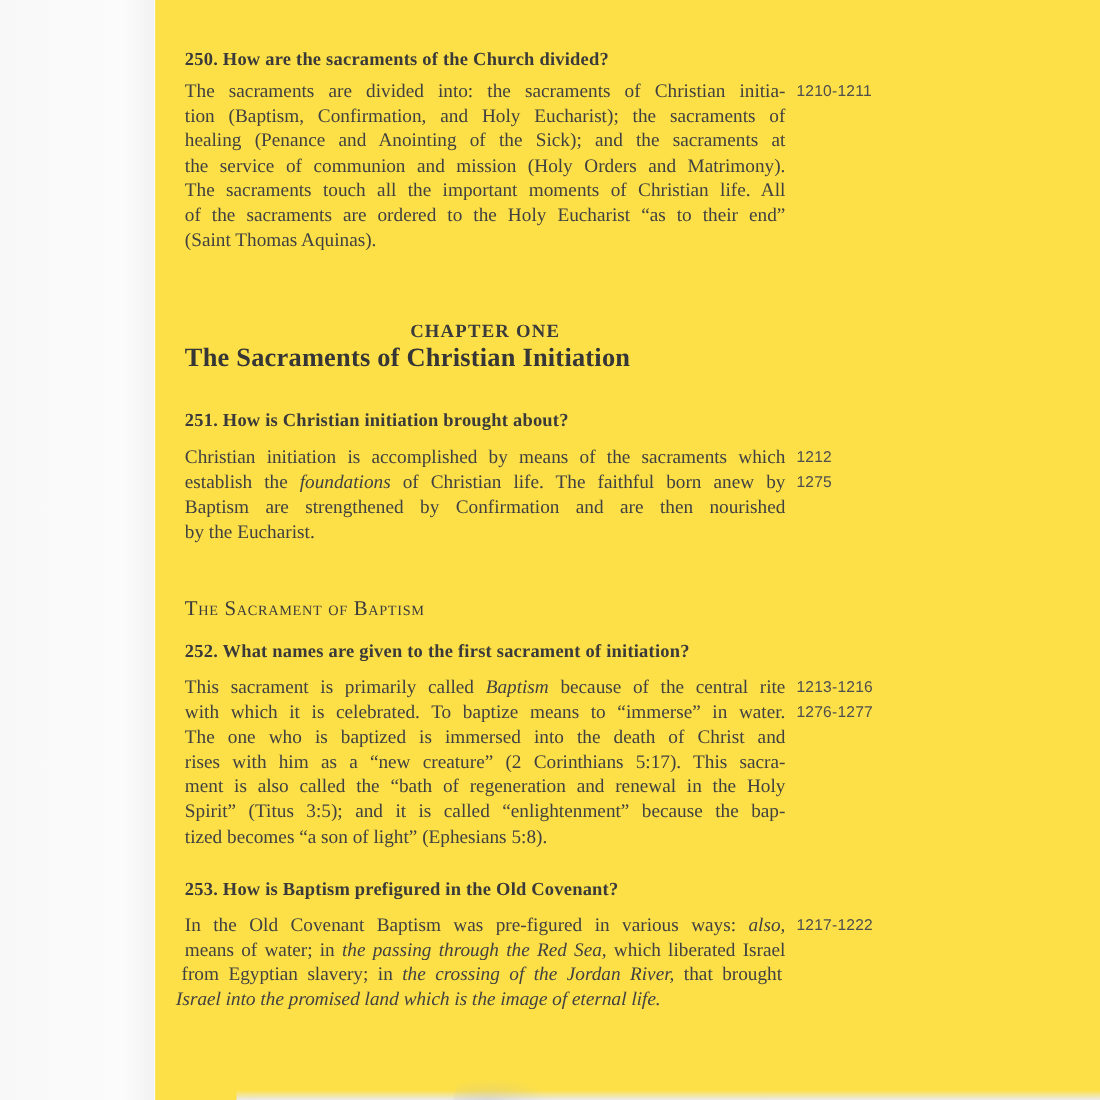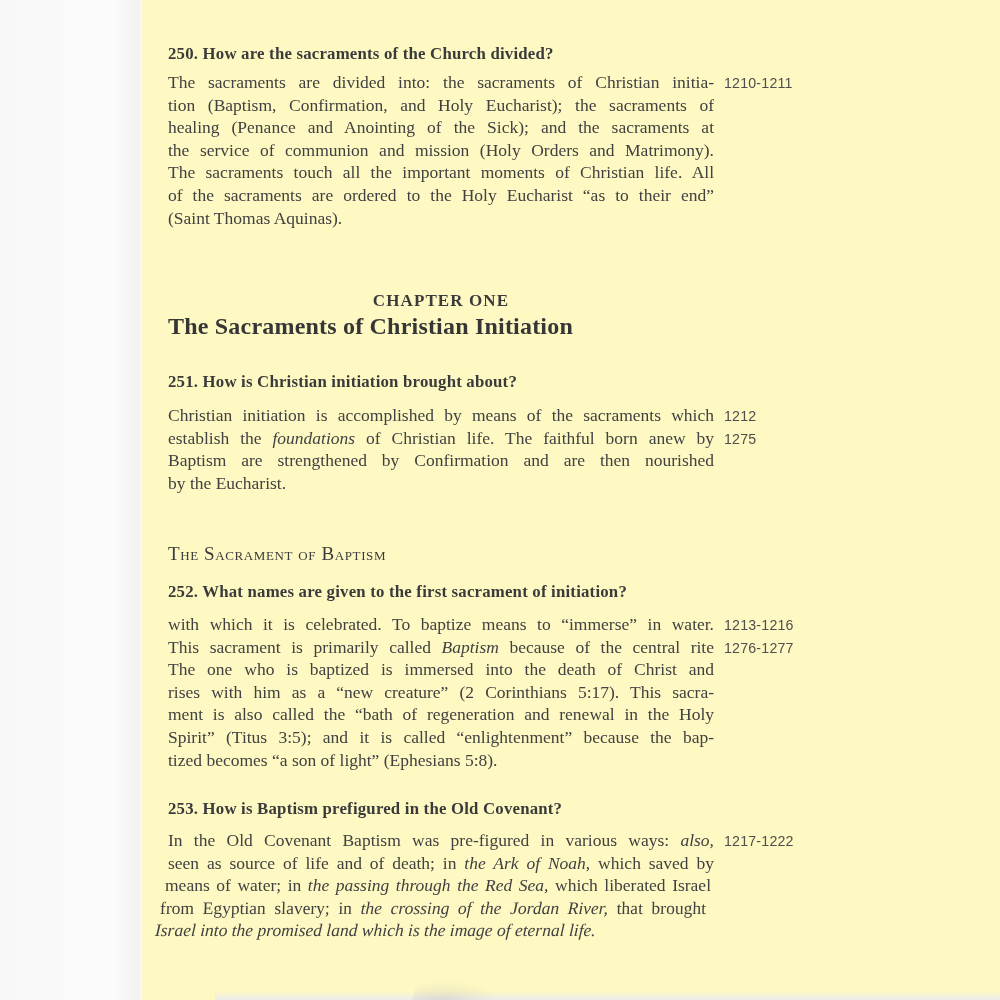--- a/index.html
+++ b/index.html
@@ -1,20 +1,20 @@
 <!DOCTYPE html>
 <html><head>
 <meta charset="utf-8">
 <style>
   html, body { margin: 0; padding: 0; background: #ffffff; }
   .page {
     position: relative;
     width: 1000px;
     height: 1000px;
-    background: #fef9c3;
+    background: #fde047;
     overflow: hidden;
     font-family: "Liberation Serif", "DejaVu Serif", serif;
     color: #414141;
   }
   
   .scan-left-strip {
     position: absolute; left: 0; top: 0; width: 141px; height: 100%;
     background: linear-gradient(to right, #f8f8f8 0%, #fbfbfb 80%, #f2f2f2 99%, #ffffff 100%);
   }
   .scan-bottom-strip {
@@ -97,35 +97,34 @@
       <div class="tline"><span>Baptism are strengthened by Confirmation and are then nourished</span></div>
       <div class="tline tlast"><span>by the Eucharist.</span></div>
     </div>
   <div class="margin-note" style="top:405px">1212
 1275</div>
 
   <div class="section-heading" style="top:528px">The Sacrament of Baptism</div>
 
   <div class="qhead" style="top:582px">252. What names are given to the first sacrament of initiation?</div>
   <div class="body-text" id="p252" style="top:613px">
+      <div class="tline"><span>This sacrament is primarily called </span><span class="it">Baptism</span><span> because of the central rite</span></div>
       <div class="tline"><span>with which it is celebrated. To baptize means to “immerse” in water.</span></div>
-      <div class="tline"><span>This sacrament is primarily called </span><span class="it">Baptism</span><span> because of the central rite</span></div>
       <div class="tline"><span>The one who is baptized is immersed into the death of Christ and</span></div>
       <div class="tline"><span>rises with him as a “new creature” (2 Corinthians 5:17). This sacra-</span></div>
       <div class="tline"><span>ment is also called the “bath of regeneration and renewal in the Holy</span></div>
       <div class="tline"><span>Spirit” (Titus 3:5); and it is called “enlightenment” because the bap-</span></div>
       <div class="tline tlast"><span>tized becomes “a son of light” (Ephesians 5:8).</span></div>
     </div>
   <div class="margin-note" style="top:614px">1213-1216
 1276-1277</div>
 
   <div class="qhead" style="top:799px">253. How is Baptism prefigured in the Old Covenant?</div>
   <div class="body-text" id="p253" style="top:829px">
       <div class="tline"><span>In the Old Covenant Baptism was pre-figured in various ways: </span><span class="it">also,</span></div>
-      <div class="tline"><span>seen as source of life and of death; in </span><span class="it">the Ark of Noah,</span><span> which saved by</span></div>
       <div class="tline"><span>means of water; in </span><span class="it">the passing through the Red Sea,</span><span> which liberated Israel</span></div>
       <div class="tline"><span>from Egyptian slavery; in </span><span class="it">the crossing of the Jordan River,</span><span> that brought</span></div>
       <div class="tline tlast"><span class="it">Israel into the promised land which is the image of eternal life.</span></div>
     </div>
   <div class="margin-note" style="top:830px">1217-1222</div>
 
   <div class="scan-bottom-strip"></div>
   <div class="scan-smudge"></div>
 </div>
 

